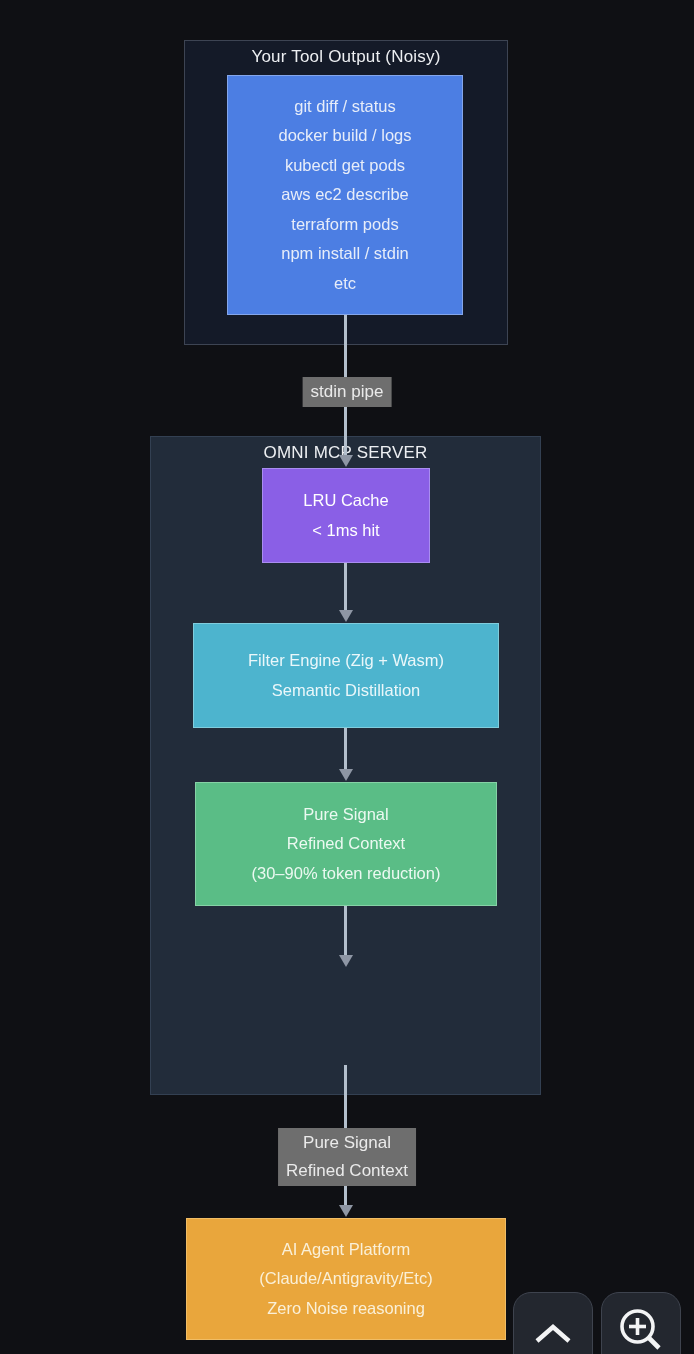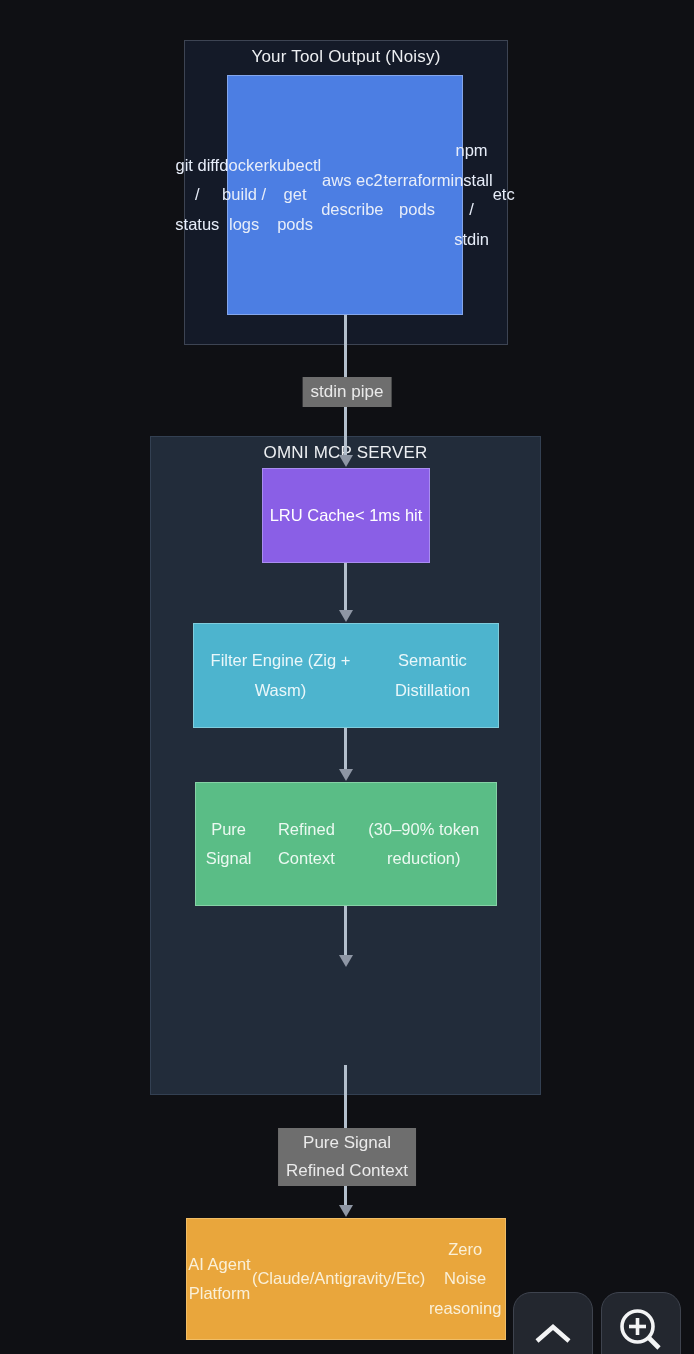--- a/index.html
+++ b/index.html
@@ -34,21 +34,21 @@
     text-align: center;
     font-size: 17px;
     color: #edeff2;
     letter-spacing: 0.2px;
   }
   
   .node {
     position: absolute;
     box-sizing: border-box;
     display: flex;
-    flex-direction: row;
+    flex-direction: column;
     justify-content: center;
     align-items: center;
     text-align: center;
     font-size: 16.5px;
     line-height: 29.5px;
     z-index: 3;
   }
   .node.blue   { left: 227px; top: 75px;  width: 236px; height: 240px; border: 1px solid #84a6eb; color: #e7edf9; }
   .node.purple { left: 262px; top: 468px; width: 168px; height: 95px;  border: 1px solid #a98df0; color: #ffffff; }
   .node.teal   { left: 193px; top: 623px; width: 306px; height: 105px;  border: 1px solid #80cddd; color: #eaf7fa; }

